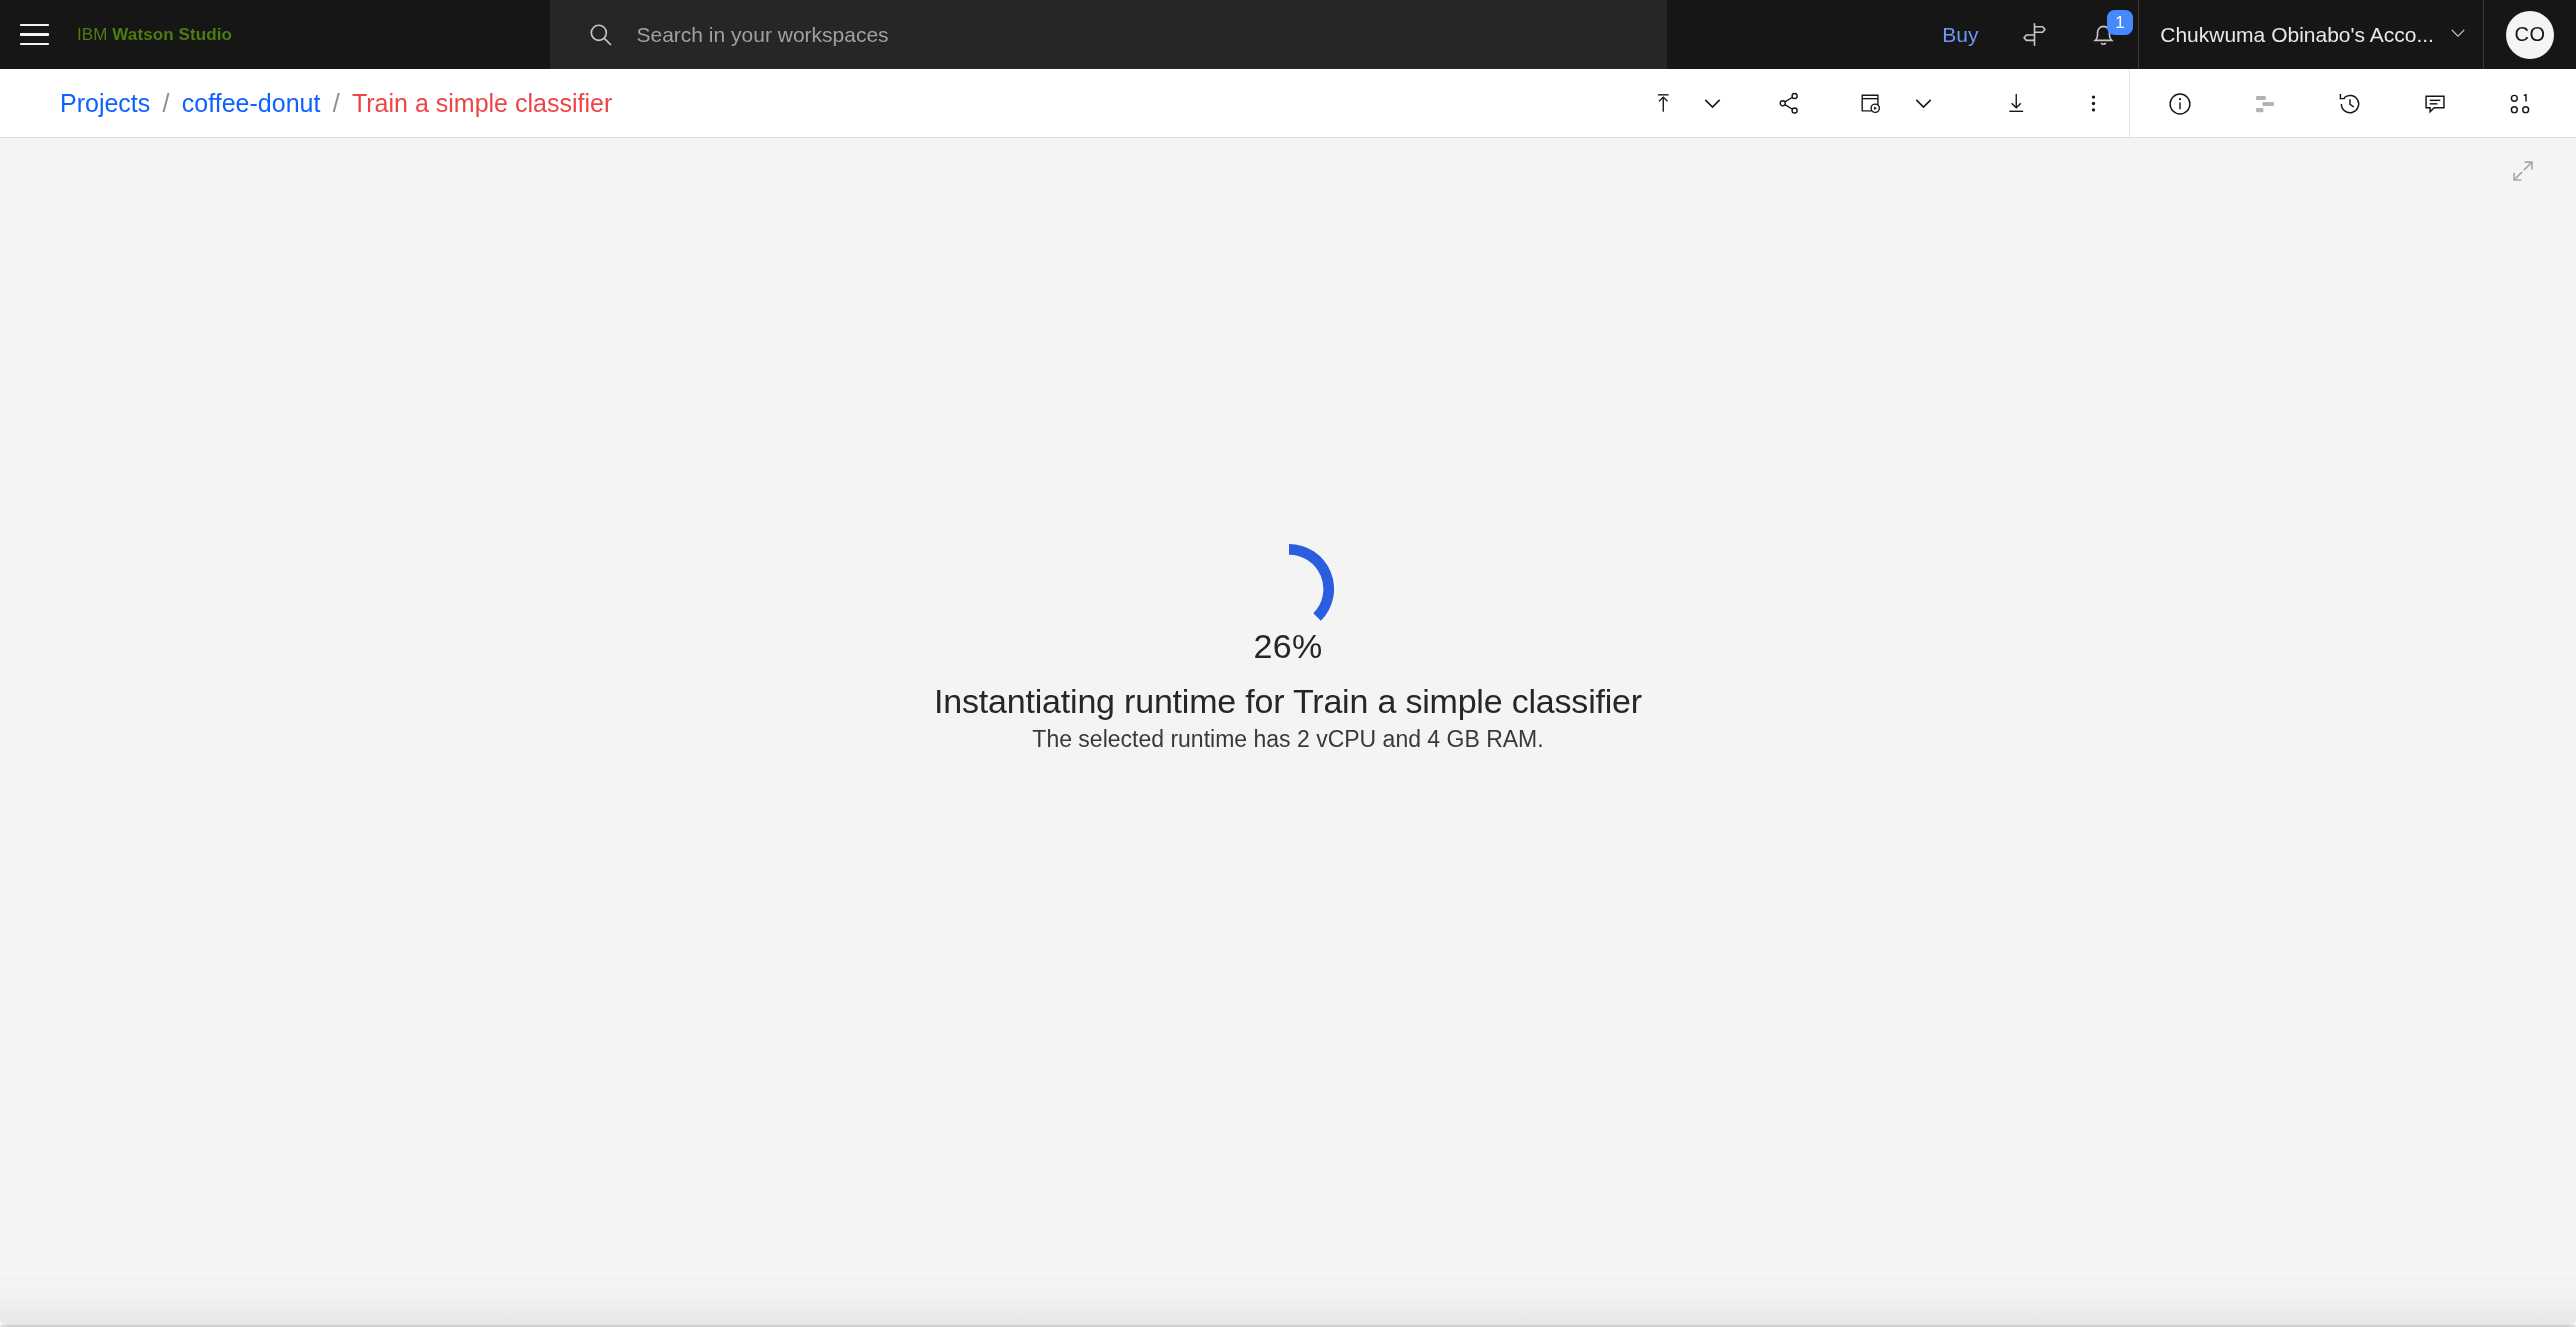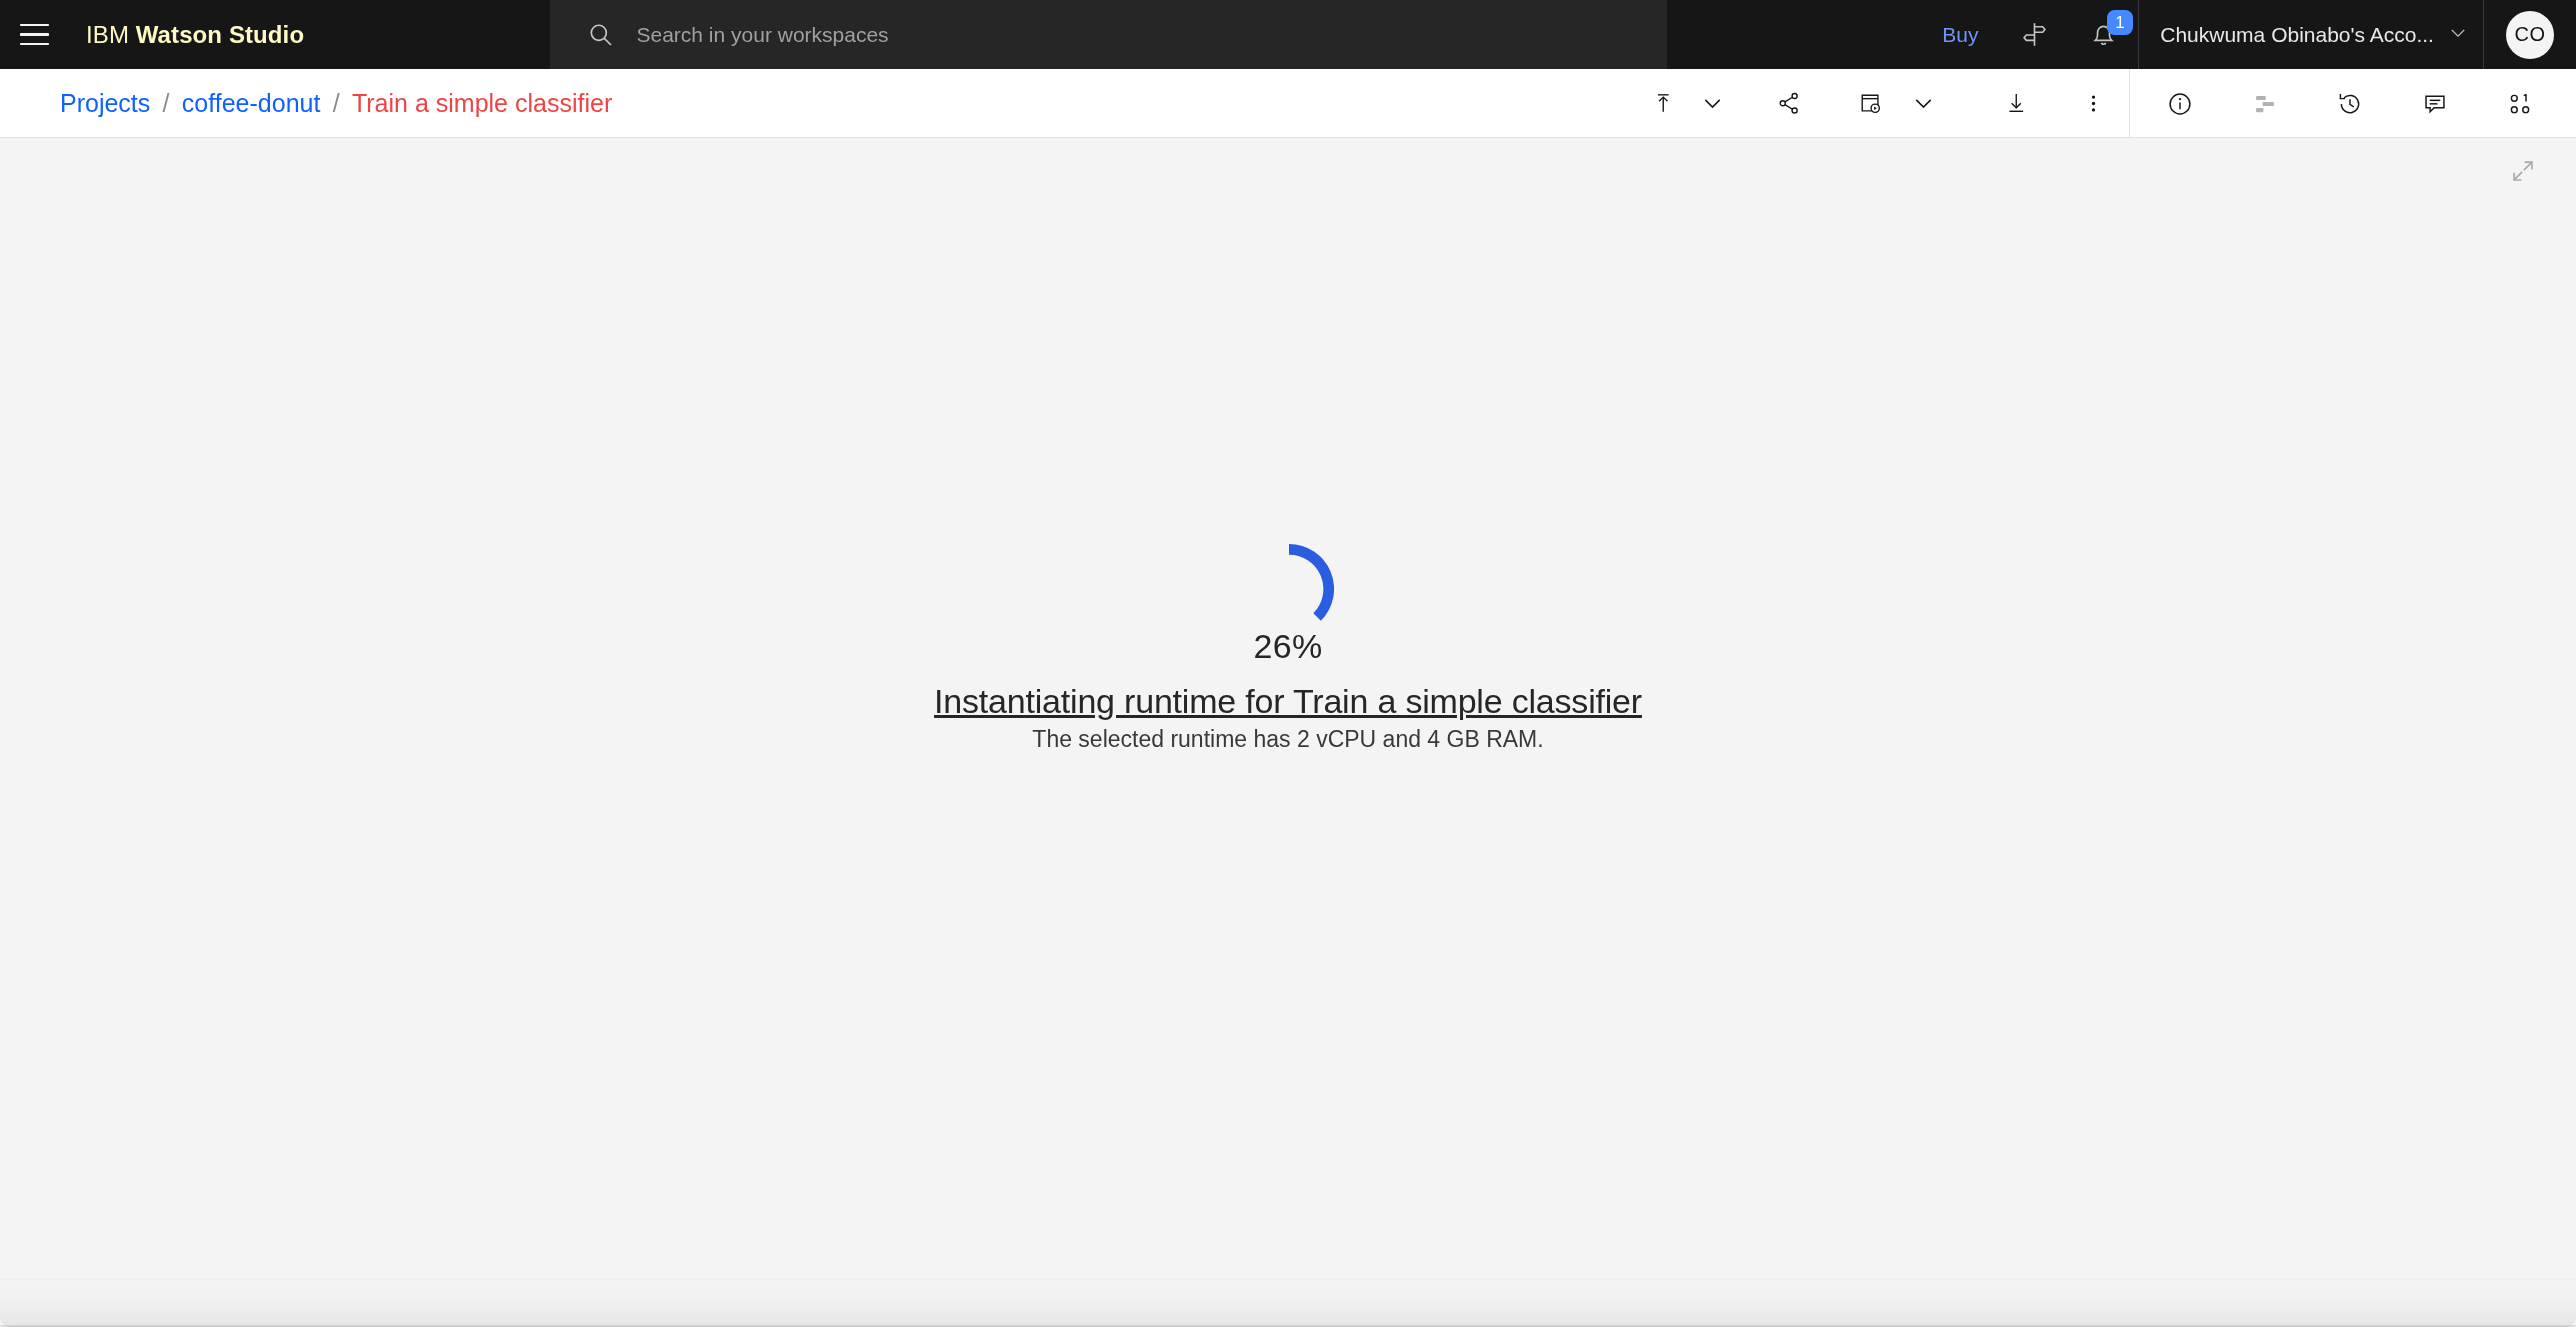--- a/index.html
+++ b/index.html
@@ -21,23 +21,23 @@
     width: 69px; height: 69px;
     display: flex; flex-direction: column;
     align-items: center; justify-content: center;
     gap: 7px; cursor: pointer;
   }
   .hamburger span {
     display: block; width: 29px; height: 2.3px;
     background: #f4f4f4; border-radius: 0.8px;
   }
   .brand {
-    font-size: 24px; color: #fef9c3;
+    font-size: 17px; color: #4d7c0f;
     white-space: nowrap; letter-spacing: 0.1px;
-    margin-left: 17px;
+    margin-left: 8px;
   }
   .brand b { font-weight: 700; }
   .brand .light { font-weight: 400; }
   .searchbox {
     position: absolute; left: 550px; top: 0;
     width: 1117px; height: 69px;
     background: #262626;
     display: flex; align-items: center;
     cursor: text;
   }
@@ -174,21 +174,20 @@
     top: 83px;
     text-align: center;
     font-size: 34px; color: #262626;
     letter-spacing: 0.4px;
   }
   .msg-title {
     font-size: 34px; color: #262626;
     font-weight: 400; text-align: center;
     letter-spacing: -0.2px;
     margin-top: 0px;
-    text-decoration: underline;
   }
   .msg-sub {
     font-size: 23px; color: #393939;
     text-align: center; line-height: 1.18;
     margin-top: 4.6px;
   }
 
   
   .bottombar {
     position: absolute; left: 0; bottom: 0;

